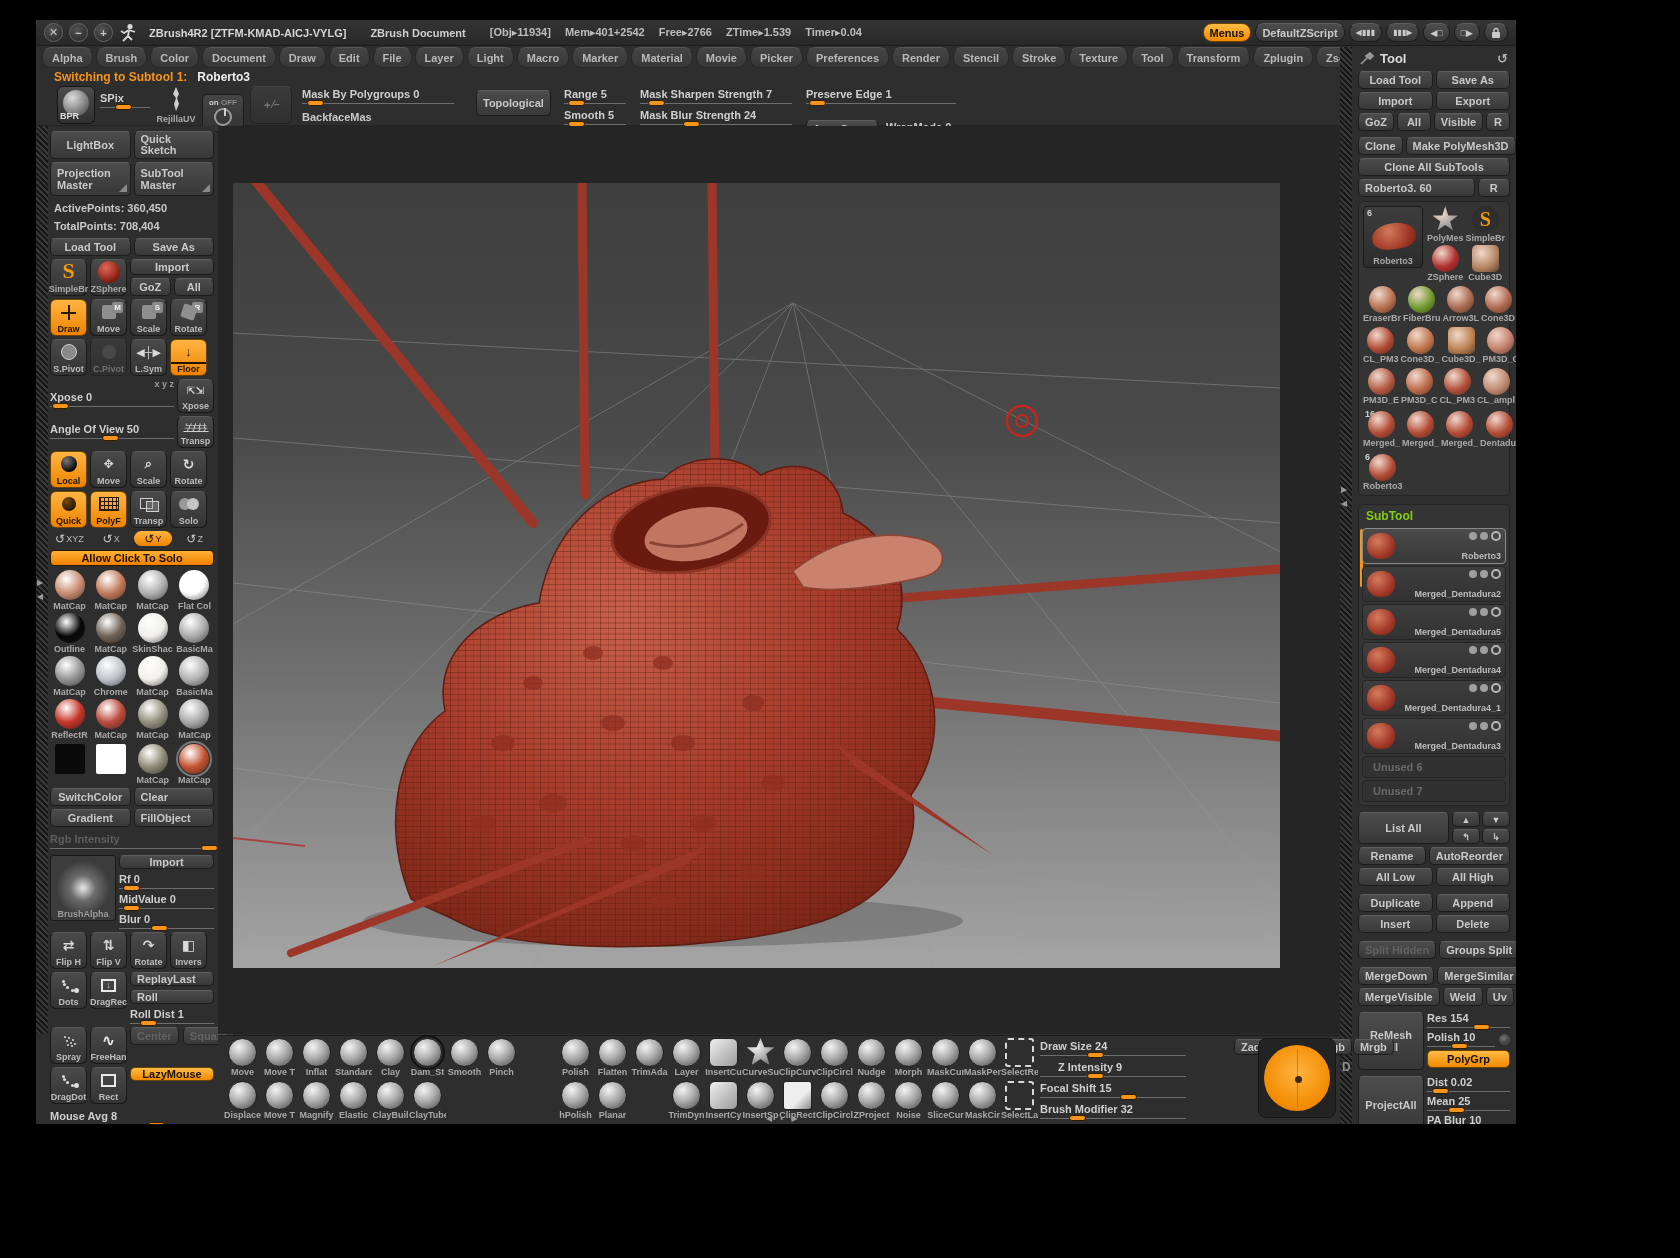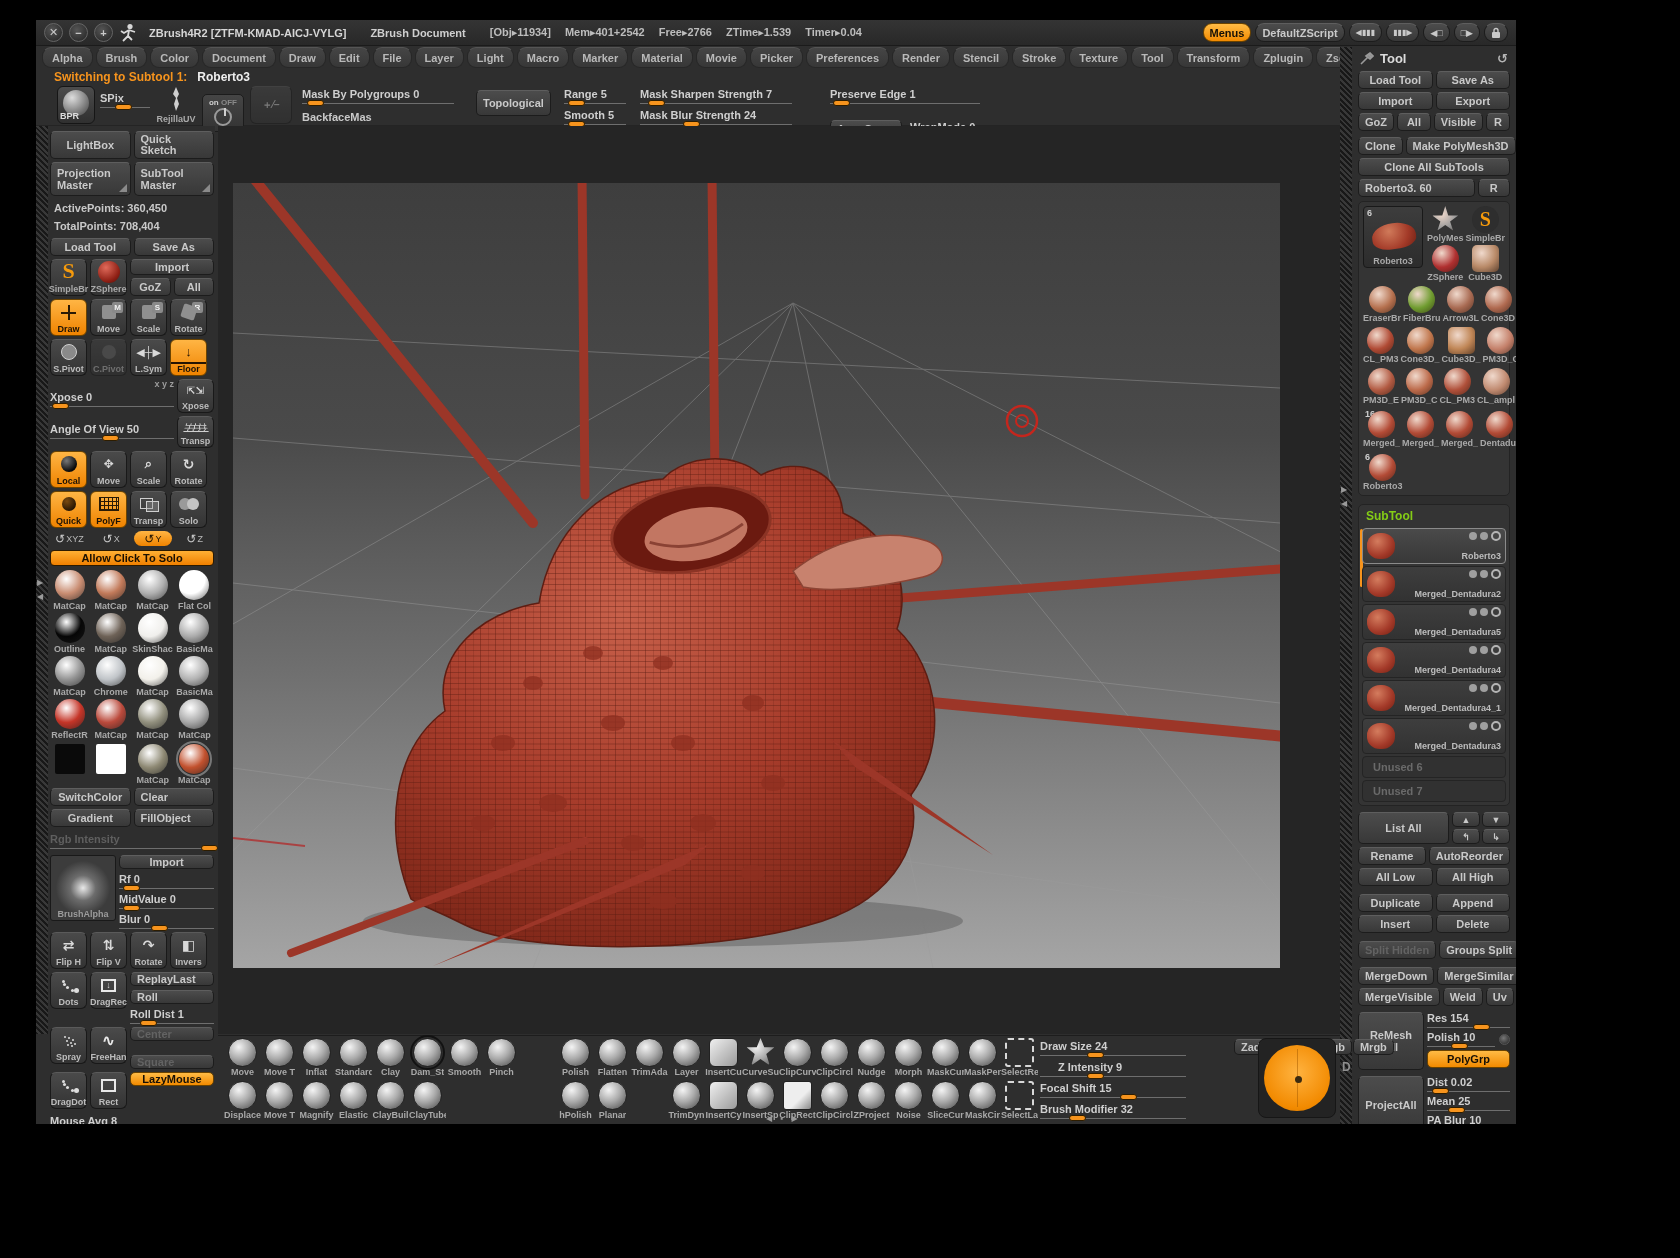--- a/index.html
+++ b/index.html
@@ -263,21 +263,21 @@
       <span class="btn" style="height:26px">Topological</span>
     </div>
     <div style="left:528px;top:4px;width:62px">
       <div class="sl" style="--p:6%"><span>Range 5</span><i></i></div>
       <div class="sl" style="--p:6%;margin-top:5px"><span>Smooth 5</span><i></i></div>
     </div>
     <div style="left:604px;top:4px;width:152px">
       <div class="sl" style="--p:5%"><span>Mask Sharpen Strength 7</span><i></i></div>
       <div class="sl" style="--p:28%;margin-top:5px"><span>Mask Blur Strength 24</span><i></i></div>
     </div>
-    <div style="left:794px;top:4px;width:150px">
+    <div style="left:770px;top:4px;width:150px">
       <div class="sl" style="--p:2%"><span>Preserve Edge 1</span><i></i></div>
       <div style="display:flex;gap:8px;margin-top:16px;align-items:center">
         <span class="btn">AccuCurve</span>
         <div class="sl" style="--p:2%;flex:1"><span>WrapMode 0</span><i></i></div>
       </div>
     </div>
   </div>
 
   <div class="hatchL hatch">
     <span class="arr" style="top:452px">▶</span>
@@ -611,21 +611,21 @@
             </span>
             <span>Spray</span>
           </div>
         <div class="ib">
             <span class="glyph">
               <span class="g-squig">∿</span>
             </span>
             <span>FreeHan</span>
           </div>
       </div>
-      <div style="flex:1;display:flex;flex-direction:column;gap:14px">
+      <div style="flex:1;display:flex;flex-direction:row;gap:4px">
         <span class="btn tl dis">Center</span>
         <span class="btn tl dis">Square</span>
       </div>
     </div>
     <div class="lp-row" style="align-items:flex-start">
       <div style="display:flex;gap:3px">
         <div class="ib">
             <span class="glyph">
               <span class="g-dots"></span>
             </span>

